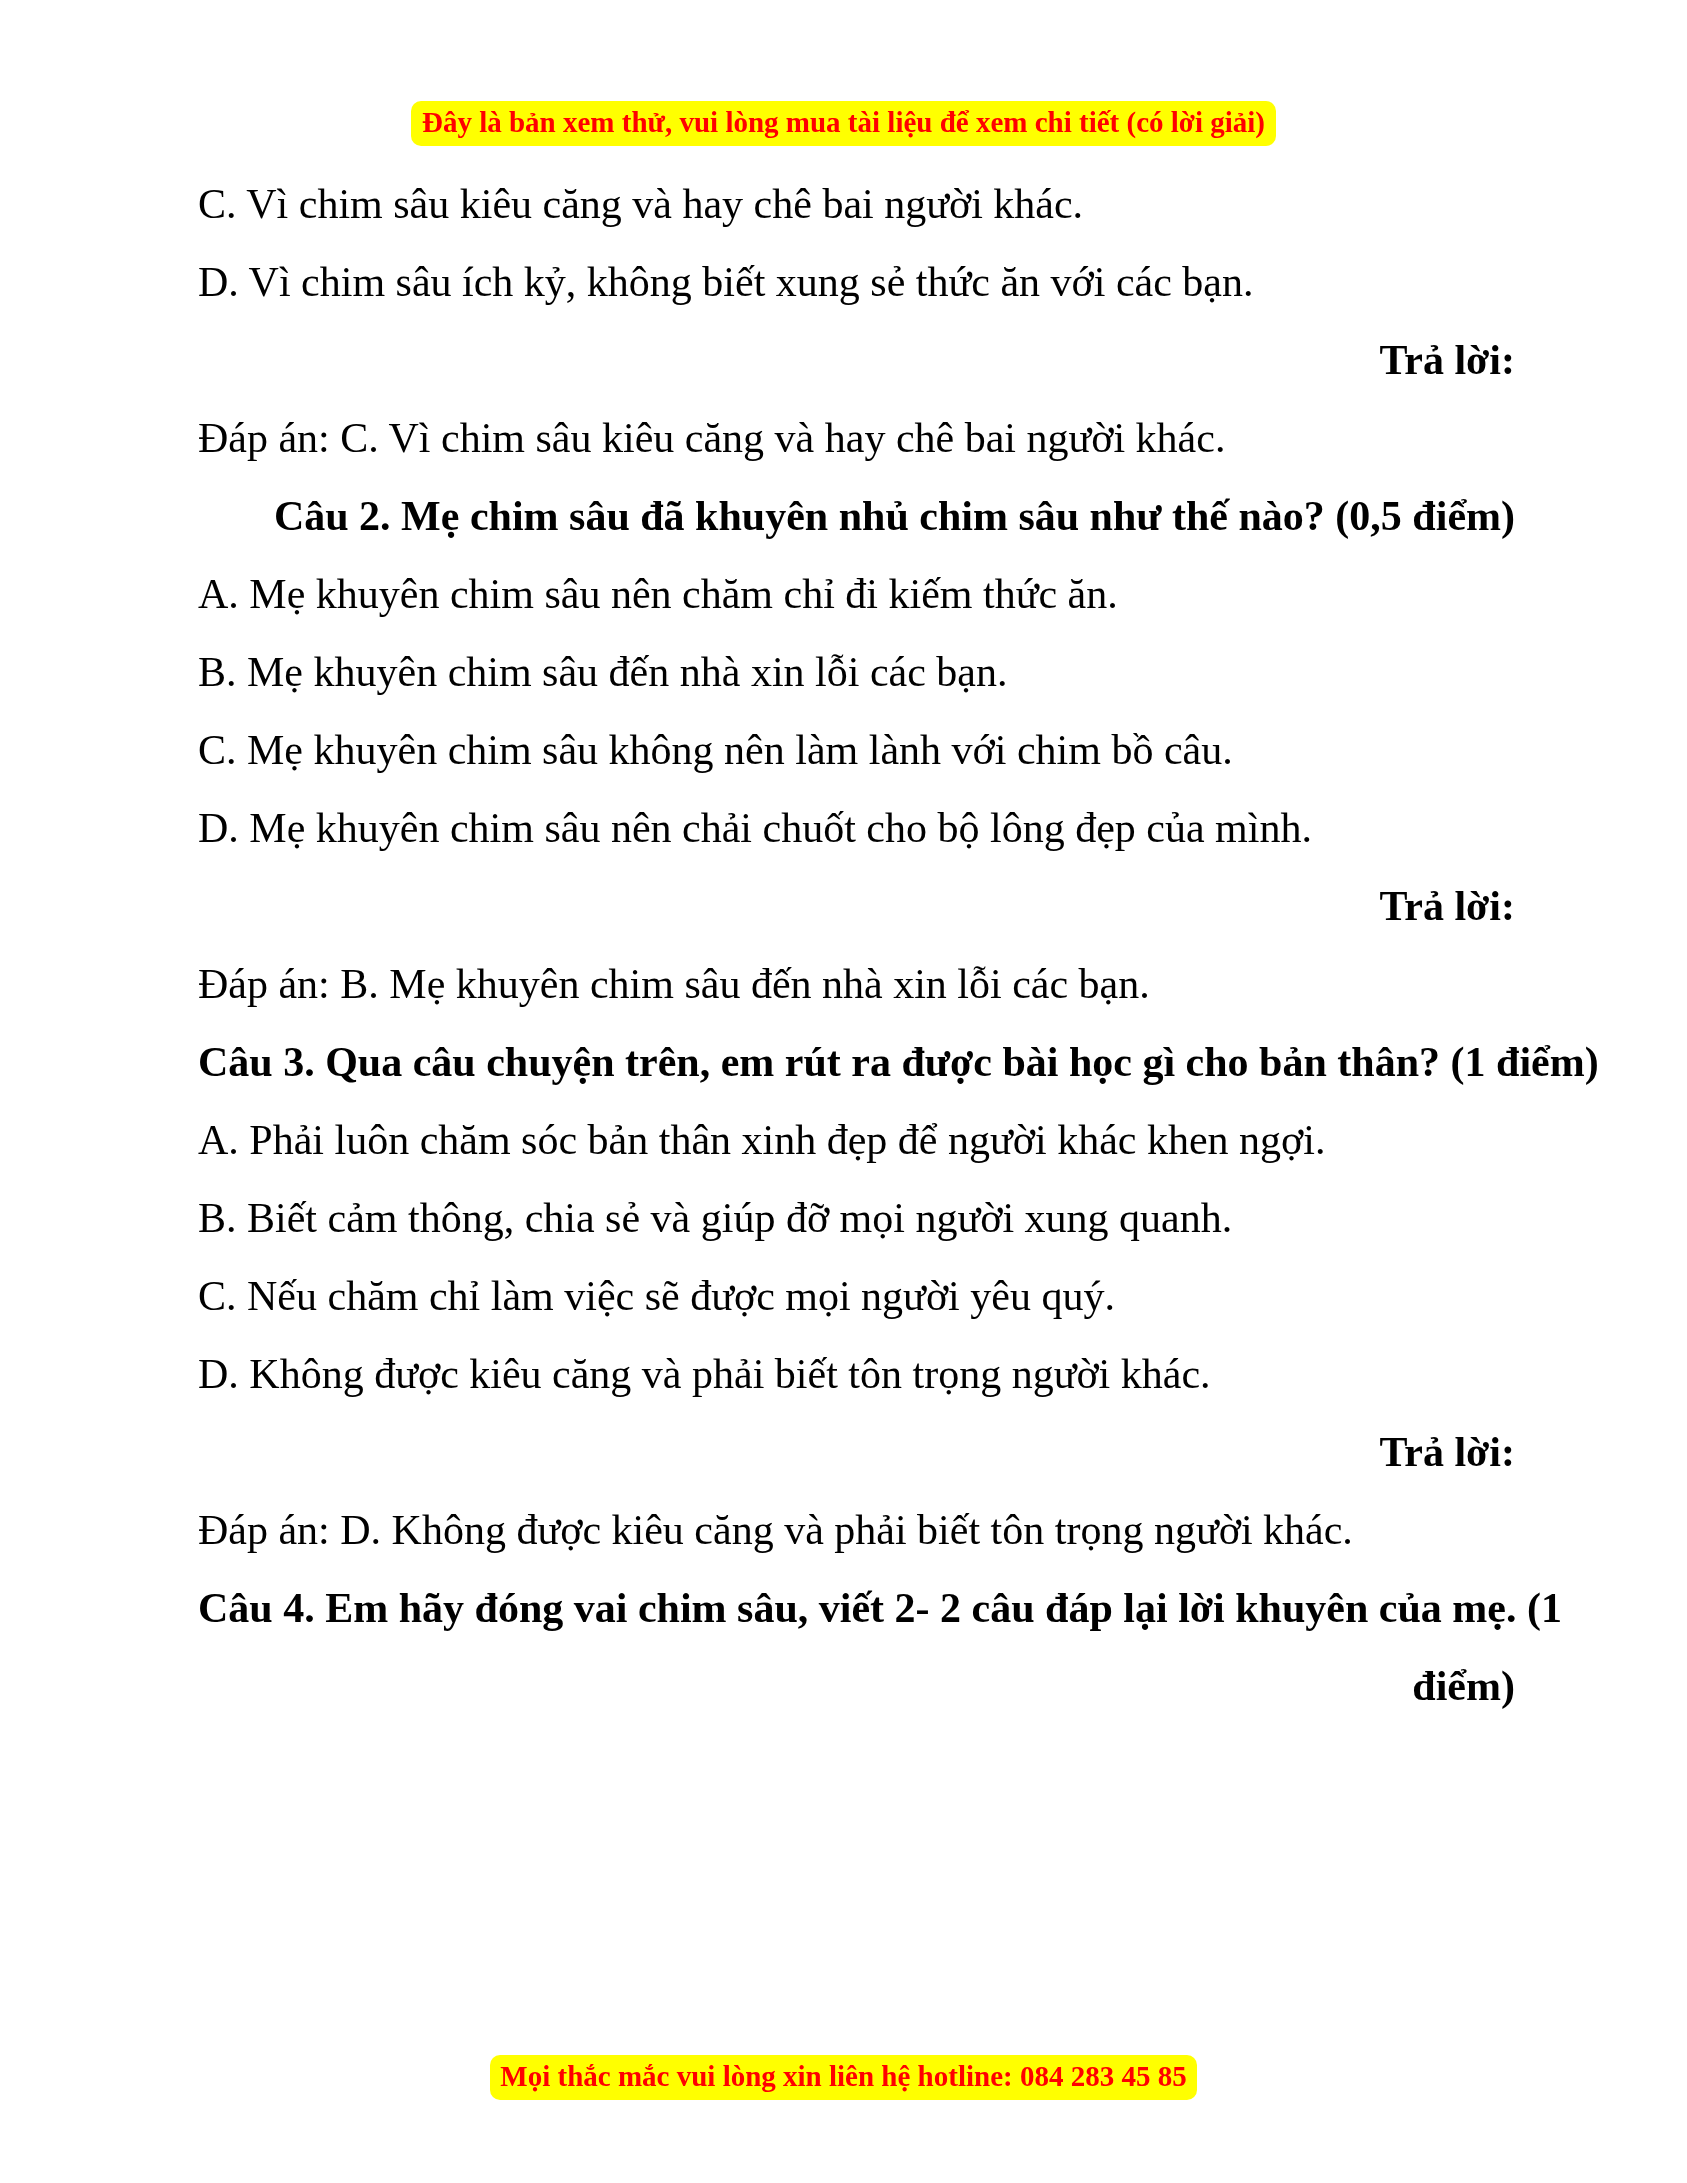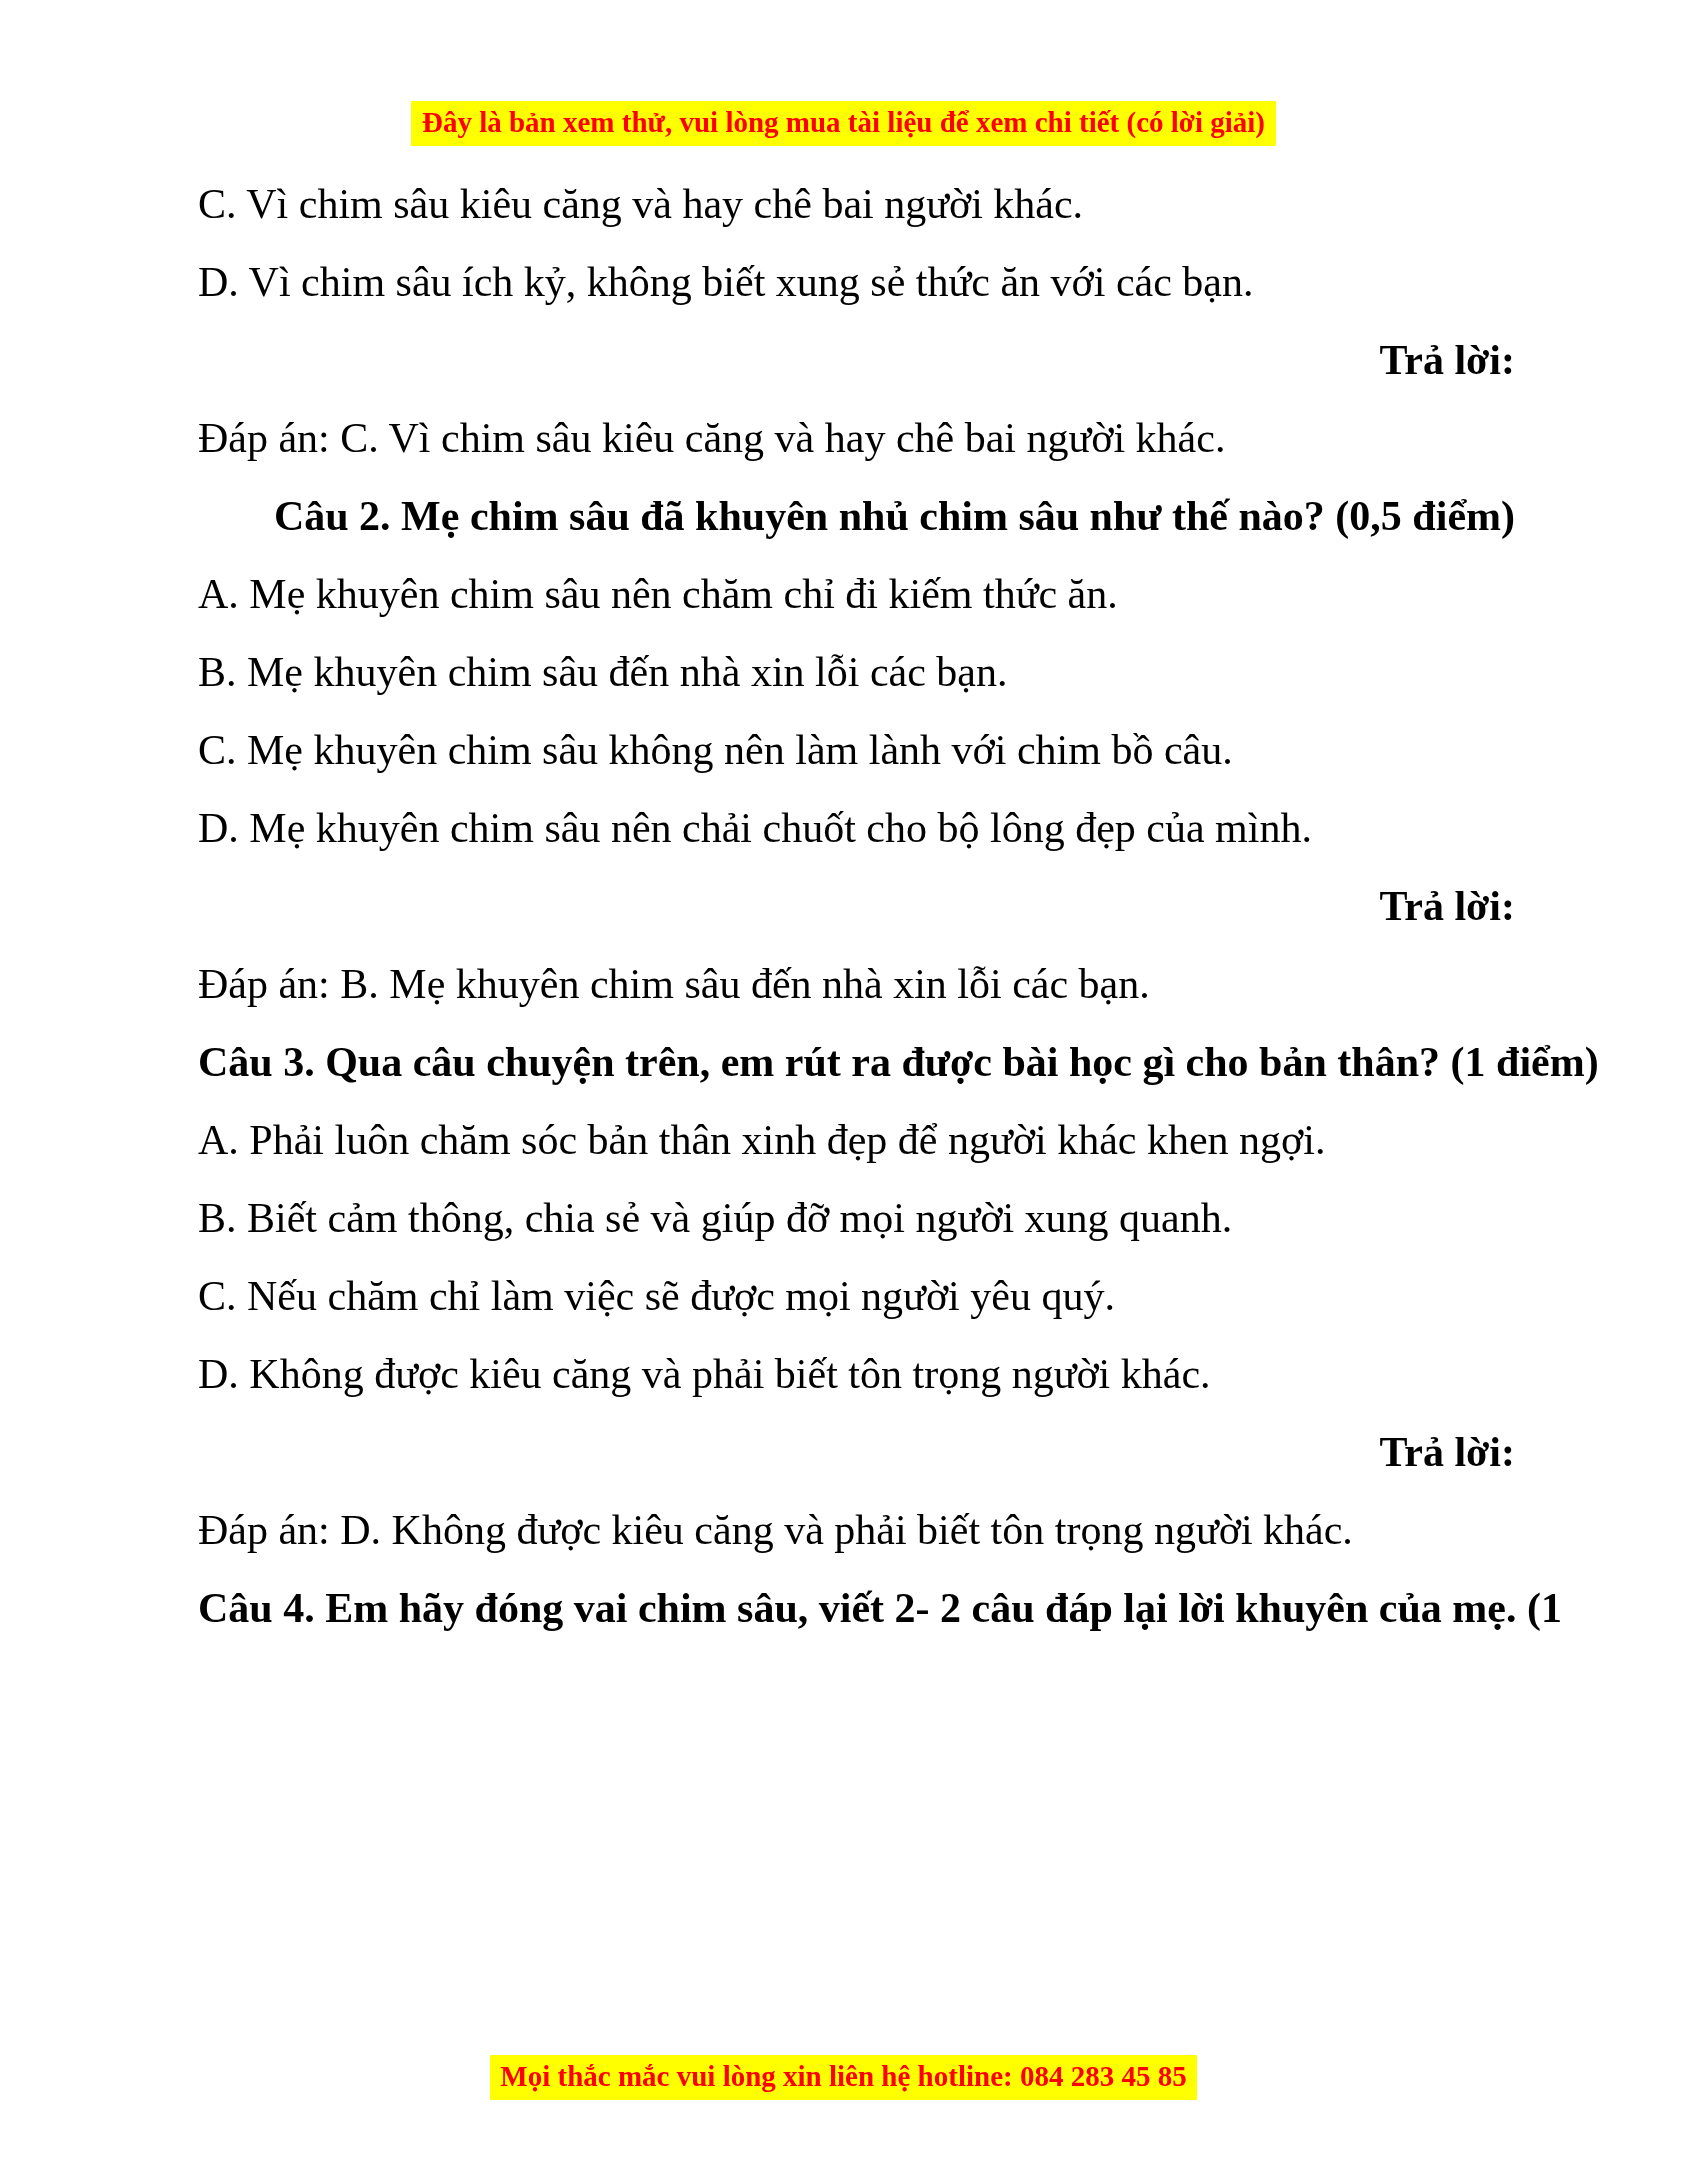--- a/index.html
+++ b/index.html
@@ -27,20 +27,21 @@
     text-align:center;
     font-weight:bold;
     font-size:29px;
     line-height:1;
   }
   .notice .hl{
     display:inline-block;
     background:var(--notice-highlight);
     color:var(--notice-text);
     padding:7.3px 10.6px 8.6px 10.6px;
+    border-radius:10px;
   }
   .notice.header{ top:101px; }
   .notice.footer{ top:2055px; }
   .body-text{
     position:absolute;
     top:165px;
     left:198px;
     width:1317px;
   }
   .line{
@@ -73,20 +74,21 @@
     <div class="line bold">Trả lời:</div>
     <div class="line">Đáp án: B. Mẹ khuyên chim sâu đến nhà xin lỗi các bạn.</div>
     <div class="line bold">Câu 3. Qua câu chuyện trên, em rút ra được bài học gì cho bản thân? (1 điểm)</div>
     <div class="line">A. Phải luôn chăm sóc bản thân xinh đẹp để người khác khen ngợi.</div>
     <div class="line">B. Biết cảm thông, chia sẻ và giúp đỡ mọi người xung quanh.</div>
     <div class="line">C. Nếu chăm chỉ làm việc sẽ được mọi người yêu quý.</div>
     <div class="line">D. Không được kiêu căng và phải biết tôn trọng người khác.</div>
     <div class="line bold">Trả lời:</div>
     <div class="line">Đáp án: D. Không được kiêu căng và phải biết tôn trọng người khác.</div>
     <div class="line bold">Câu 4. Em hãy đóng vai chim sâu, viết 2- 2 câu đáp lại lời khuyên của mẹ. (1</div>
+    <div class="line bold">điểm)</div>
   </div>
 
   <div class="notice footer">
     <span class="hl">Mọi thắc mắc vui lòng xin liên hệ hotline: 084 283 45 85</span>
   </div>
 
 </div>
 
 
 </body></html>

